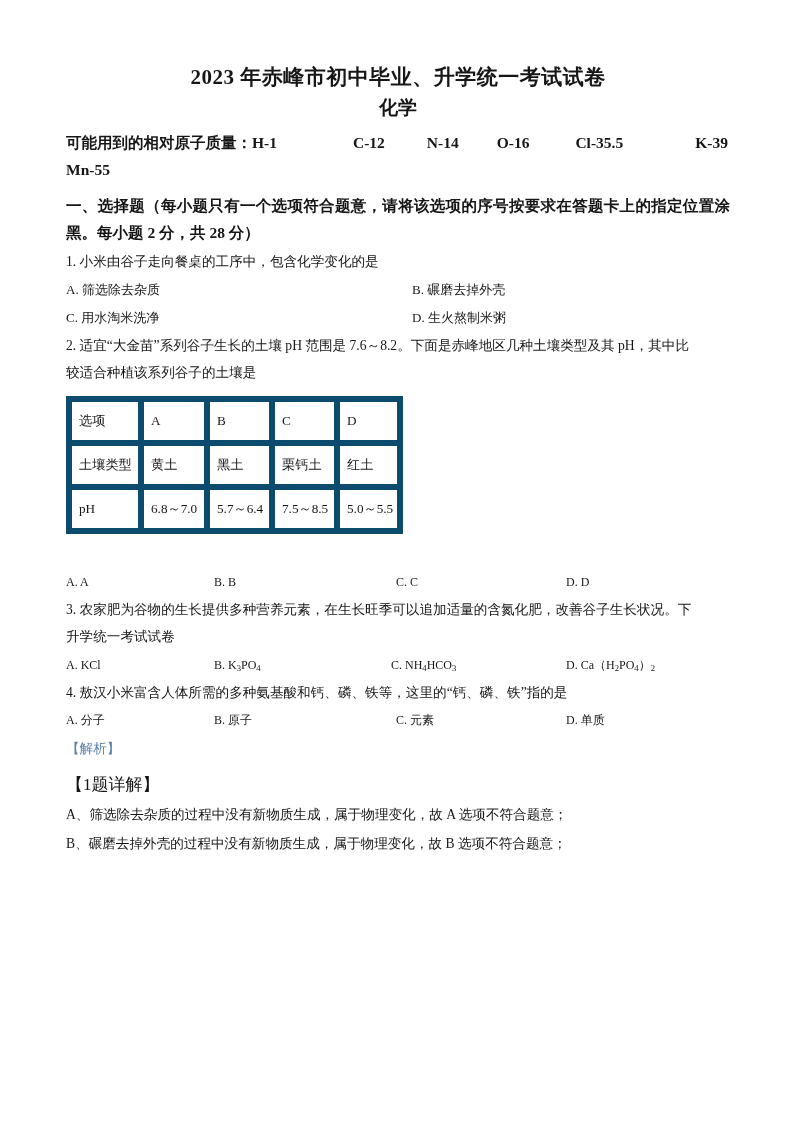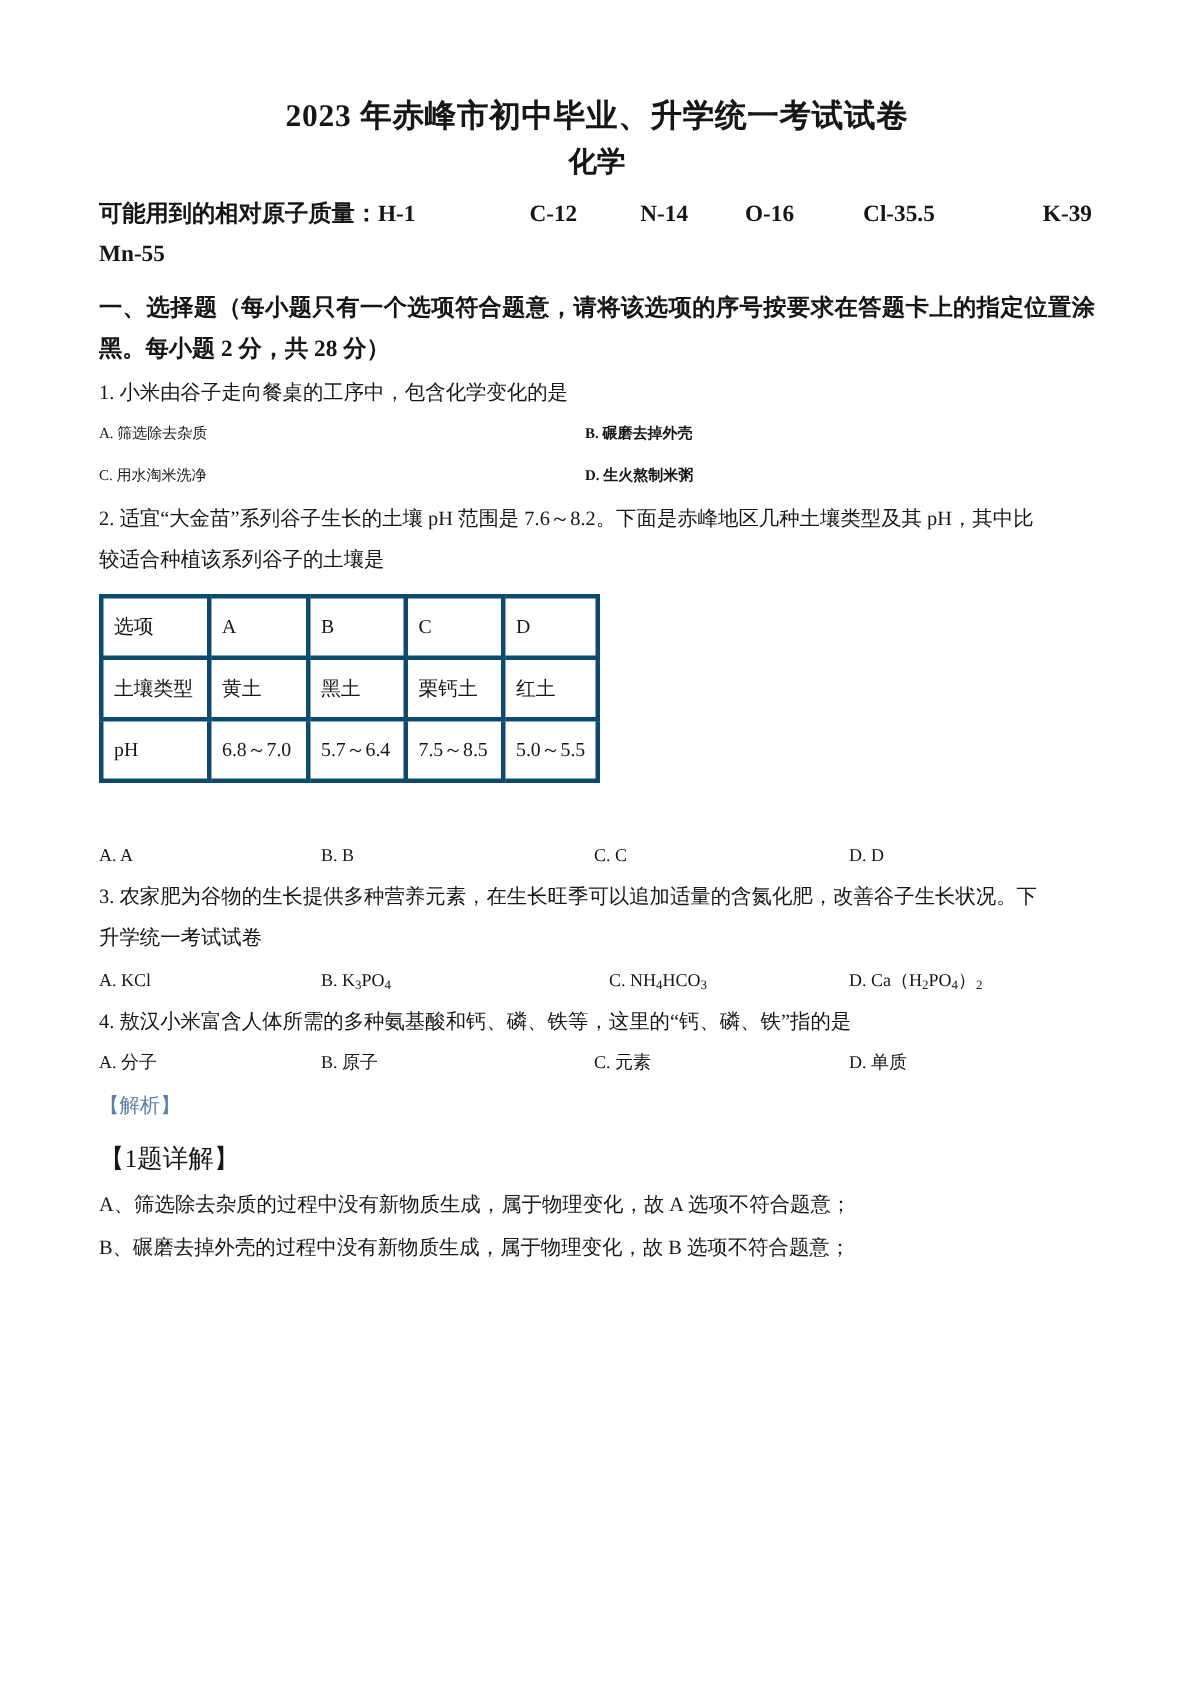--- a/index.html
+++ b/index.html
@@ -87,66 +87,66 @@
   .qline {
     font-size: 13.6px;
     line-height: 27.5px;
     margin: 0;
     text-align: justify;
   }
 
   
   .opts2 {
     display: block;
-    font-size: 10px;
+    font-size: 13px;
     line-height: 28px;
     margin: 0;
     position: relative;
     height: 28px;
   }
   .opts2 .o { position: absolute; top: 0; white-space: nowrap; }
   .opts2 .oa { left: 0px; }
-  .opts2 .ob { left: 324px; font-weight: bold; }
+  .opts2 .ob { left: 346px; }
 
   .opts4 {
     font-size: 12px;
     line-height: 28px;
     margin: 0;
     position: relative;
     height: 28px;
   }
   .opts4 .o { position: absolute; top: 0; white-space: nowrap; }
   .opts4 .oa { left: 0px; }
   .opts4 .ob { left: 148px; }
   .opts4 .oc { left: 330px; }
   .opts4 .od { left: 500px; }
 
   .opts4b .oa { left: 0px; }
   .opts4b .ob { left: 148px; }
-  .opts4b .oc { left: 340px; text-align: center; }
+  .opts4b .oc { left: 325px; text-align: center; }
   .opts4b .od { left: 500px; }
 
   sub {
     font-size: 0.72em;
     vertical-align: -0.28em;
     line-height: 0;
   }
 
   
   .ph-table-wrap {
     margin: 9px 0 0 0;
   }
   table.ph-table {
     border-collapse: collapse;
     table-layout: fixed;
     width: 331px;
     font-size: 13.2px;
   }
   table.ph-table td {
-    border: 3px solid #0c4a6e;
+    border: 6px solid #0c4a6e;
     height: 38px;
     padding: 0 7px;
     vertical-align: middle;
     line-height: 18px;
     white-space: nowrap;
   }
   table.ph-table col.c0 { width: 72px; }
   table.ph-table col.c1 { width: 66px; }
   table.ph-table col.c2 { width: 65px; }
   table.ph-table col.c3 { width: 65px; }

